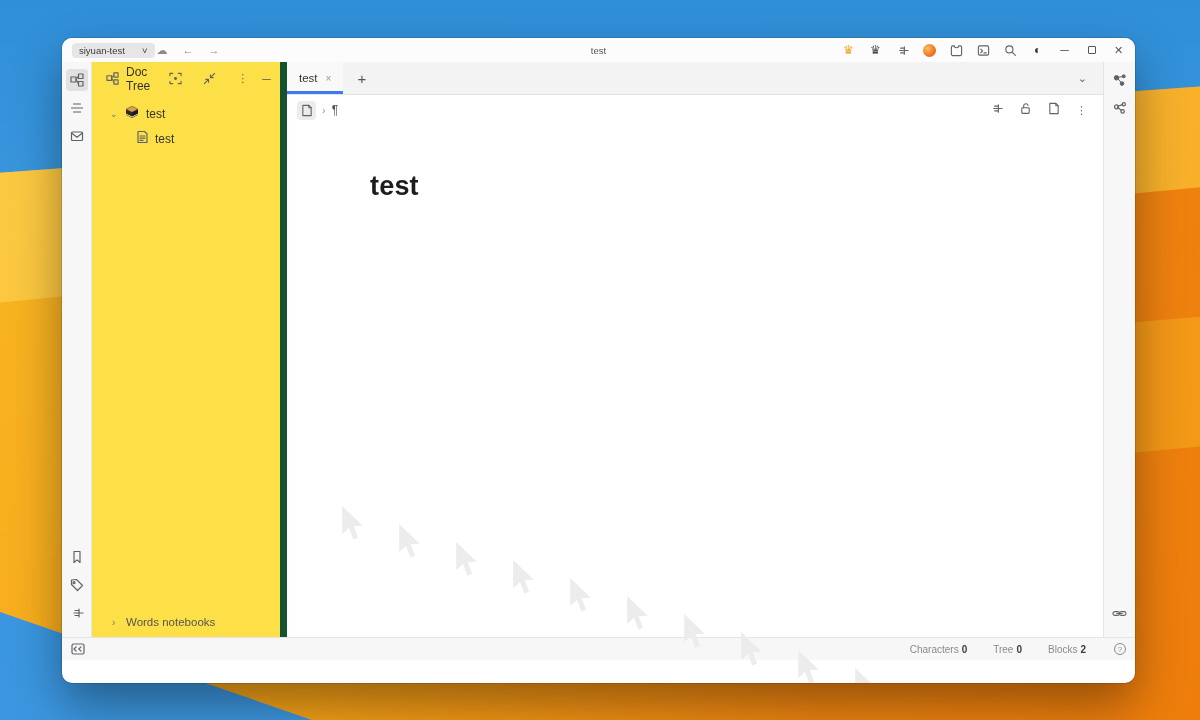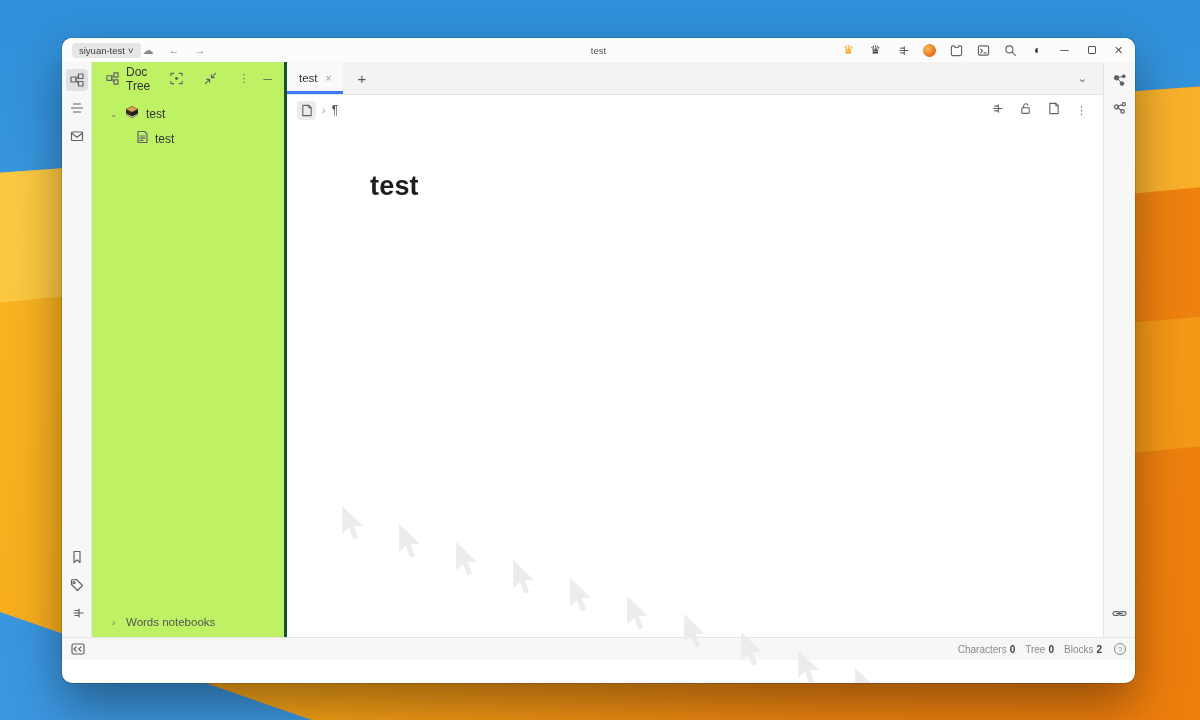--- a/index.html
+++ b/index.html
@@ -10,21 +10,21 @@
   .wp.sky { background:linear-gradient(180deg,#2f8fd9,#55a9e8); clip-path:polygon(0 0,100% 0,100% 12%,0 24%); }
   .wp.band1 { background:linear-gradient(115deg,#fdd14e,#fbbc2e); opacity:.75; clip-path:polygon(0 24%,100% 12%,100% 26%,0 42%); }
   .wp.band2 { background:#f8b01f; opacity:.5; clip-path:polygon(0 58%,100% 44%,100% 62%,0 78%); }
   .wp.sea { background:linear-gradient(180deg,#2e8ed9,#3c97e0); clip-path:polygon(0 85%,26% 100%,0 100%); }
 
   .window { position:absolute; left:62px; top:38px; width:1073px; height:645px; background:#fff;
     border-radius:10px; overflow:hidden; box-shadow:0 22px 48px rgba(0,0,0,.38), 0 0 0 1px rgba(0,0,0,.12); }
 
   
   .titlebar { position:relative; height:24px; background:#fcfcfc; display:flex; align-items:center; padding:0 10px; }
-  .ws-pill { display:flex; align-items:flex-start; gap:3px; background:#e6e6e6; border-radius:4px; padding:2px 7px;
+  .ws-pill { display:flex; align-items:flex-start; gap:17px; background:#e6e6e6; border-radius:4px; padding:2px 7px;
     font-size:9.5px; color:#3c3c3c; cursor:default; }
   .tb-left { display:flex; align-items:center; gap:15px; margin-left:2px; }
   .tb-ic { font-size:11px; color:#8b8b8b; line-height:1; }
   .tb-title { position:absolute; left:0; right:0; text-align:center; font-size:9.5px; color:#555; pointer-events:none; }
   .tb-right { margin-left:auto; display:flex; align-items:center; gap:14px; z-index:2; }
   .tb-right .ic { display:flex; align-items:center; justify-content:center; width:13px; height:13px; color:#555; }
   .crown { font-size:12px; line-height:1; }
   .crown.gold { color:#f0a11d; }
   .crown.dark { color:#3d3d3d; }
   .dot-plugin { width:10px; height:10px; border-radius:50%; background:radial-gradient(circle at 35% 35%,#f9bf56,#ea6a1e 70%); }
@@ -36,21 +36,21 @@
   .mainrow { display:flex; height:575px; }
   .dock { width:30px; background:#f7f7f7; display:flex; flex-direction:column; align-items:center; padding:7px 0; }
   .dock.left { border-right:1px solid #e5e5e5; }
   .dock.right { border-left:1px solid #e5e5e5; width:32px; }
   .dock .slot { width:22px; height:22px; display:flex; align-items:center; justify-content:center; border-radius:4px; margin-bottom:6px; color:#5f6368; }
   .dock .slot.active { background:#e1e1e1; }
   .dock .spacer { flex:1; }
   svg.ic { stroke:#5f6368; stroke-width:1.2; fill:none; stroke-linecap:round; stroke-linejoin:round; }
 
   
-  .doctree { width:195px; background:#bef264; border-right:3px solid #14532d; display:flex; flex-direction:column; }
+  .doctree { width:195px; background:#fde047; border-right:7px solid #14532d; display:flex; flex-direction:column; }
   .dt-head { height:33px; display:flex; align-items:center; gap:7px; padding:0 12px 0 14px; }
   .dt-title { font-size:12px; color:#333; margin-right:4px; }
   .dt-head .hic { color:#5f6368; display:flex; align-items:center; }
   .dt-head .gap { flex:1; }
   .dt-more { font-size:11px; color:#5f6368; }
   .dt-min { font-size:12px; color:#5f6368; }
   .tree { padding-top:6px; flex:1; }
   .trow { display:flex; align-items:center; gap:6px; height:25px; font-size:12px; color:#333; padding-left:18px; }
   .trow.child { padding-left:44px; }
   .tchev { font-size:9px; color:#777; width:8px; }
@@ -70,21 +70,21 @@
   .bc-chev { font-size:11px; color:#999; }
   .bc-para { font-size:12px; color:#555; }
   .bc-right { margin-left:auto; display:flex; align-items:center; gap:16px; color:#5f6368; padding-right:6px; }
   .bc-more { font-size:11px; color:#5f6368; }
   .editor { flex:1; position:relative; padding:46px 40px 0 83px; }
   .doc-title { font-size:27px; font-weight:700; color:#1d1d1d; letter-spacing:.2px; }
   .placeholder { margin-top:31px; font-size:12.5px; color:#b9bec4; }
 
   
   .statusbar { height:23px; background:#f7f7f7; border-top:1px solid #e5e5e5; display:flex; align-items:center; padding:0 9px; }
-  .counters { margin-left:auto; display:flex; align-items:center; gap:10px; font-size:10px; color:#8a8a8a; }
+  .counters { margin-left:auto; display:flex; align-items:center; gap:26px; font-size:10px; color:#8a8a8a; }
   .counter b { color:#3c3c3c; font-weight:700; margin-left:3px; }
   .help { width:12px; height:12px; border:1px solid #8a8a8a; border-radius:50%; display:flex; align-items:center; justify-content:center;
     font-size:8px; color:#8a8a8a; margin-left:2px; }
 
   .trail { position:absolute; inset:0; pointer-events:none; z-index:5; }
   .trail svg { position:absolute; }
 </style>
 </head>
 <body>
 

